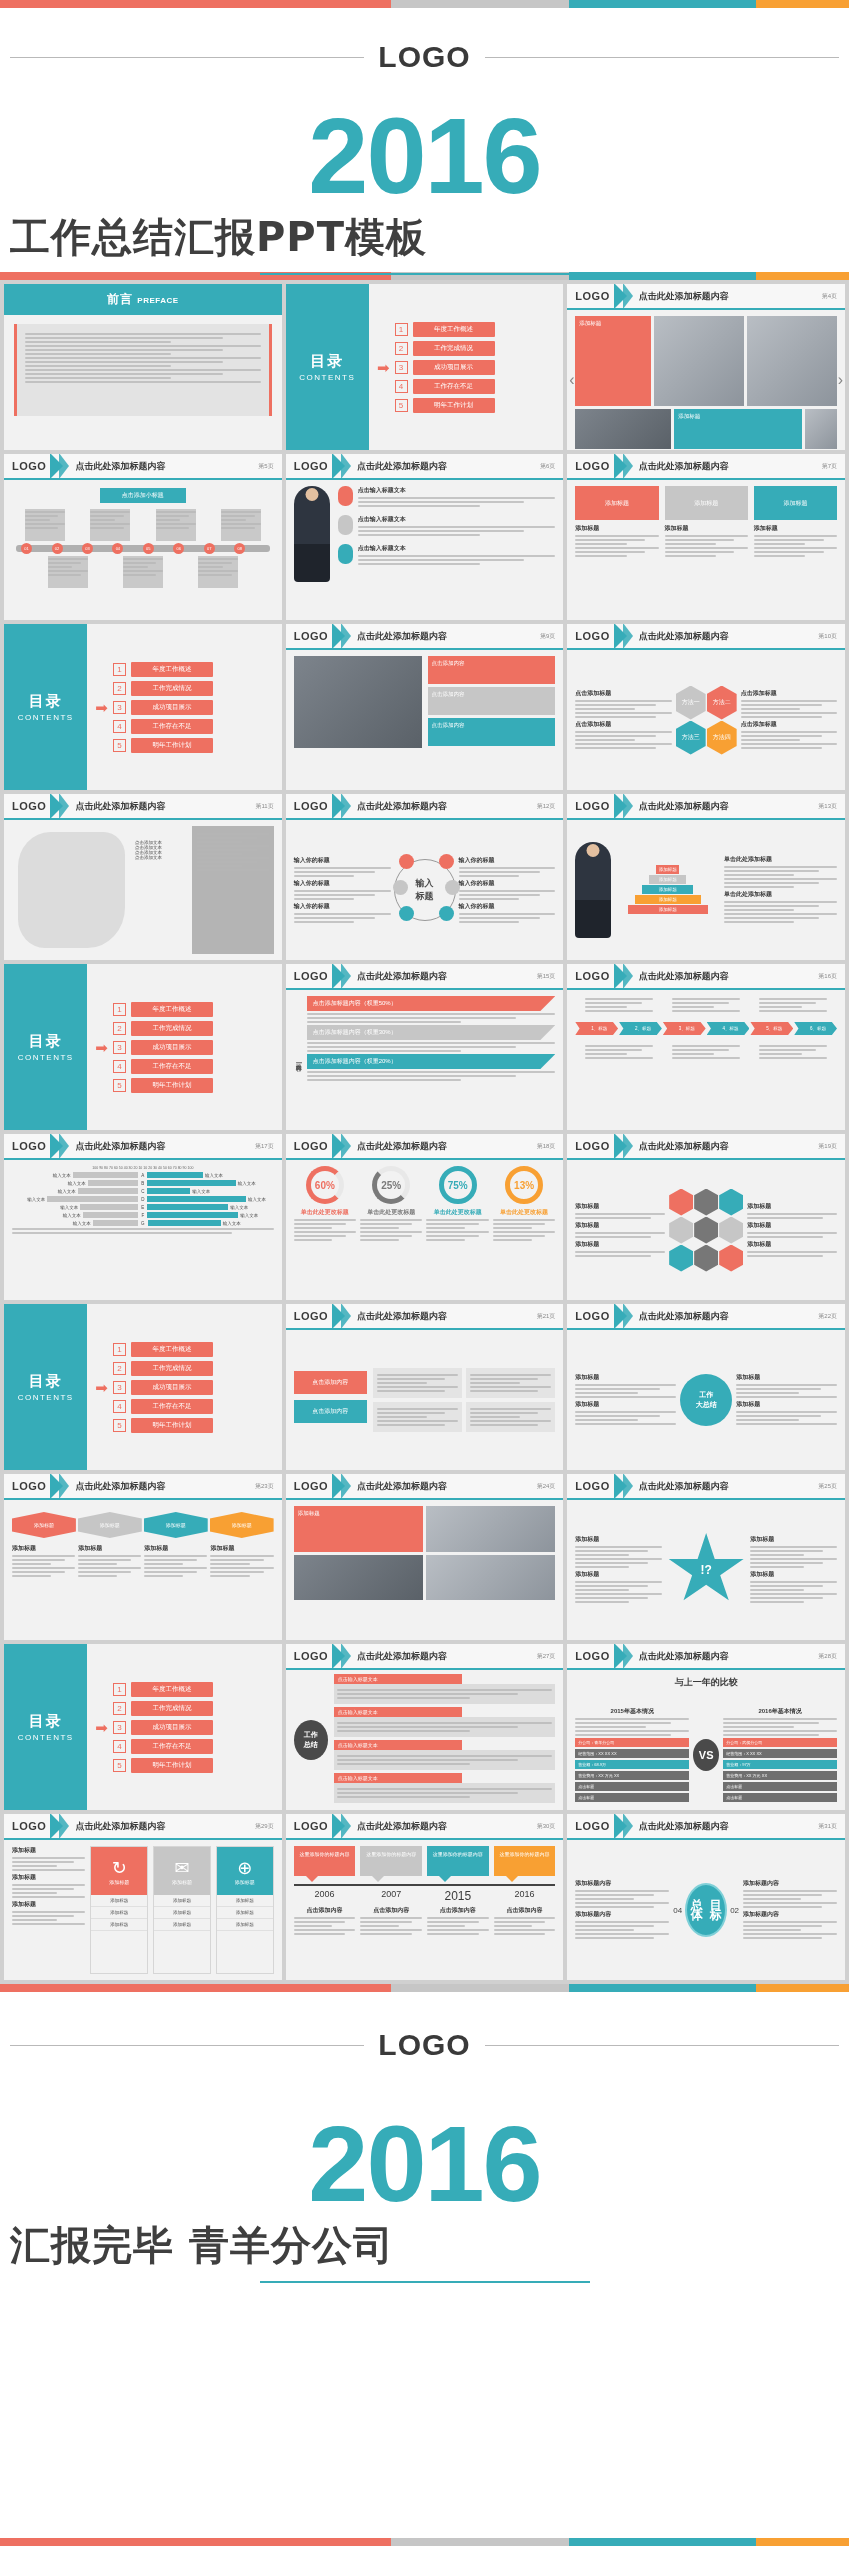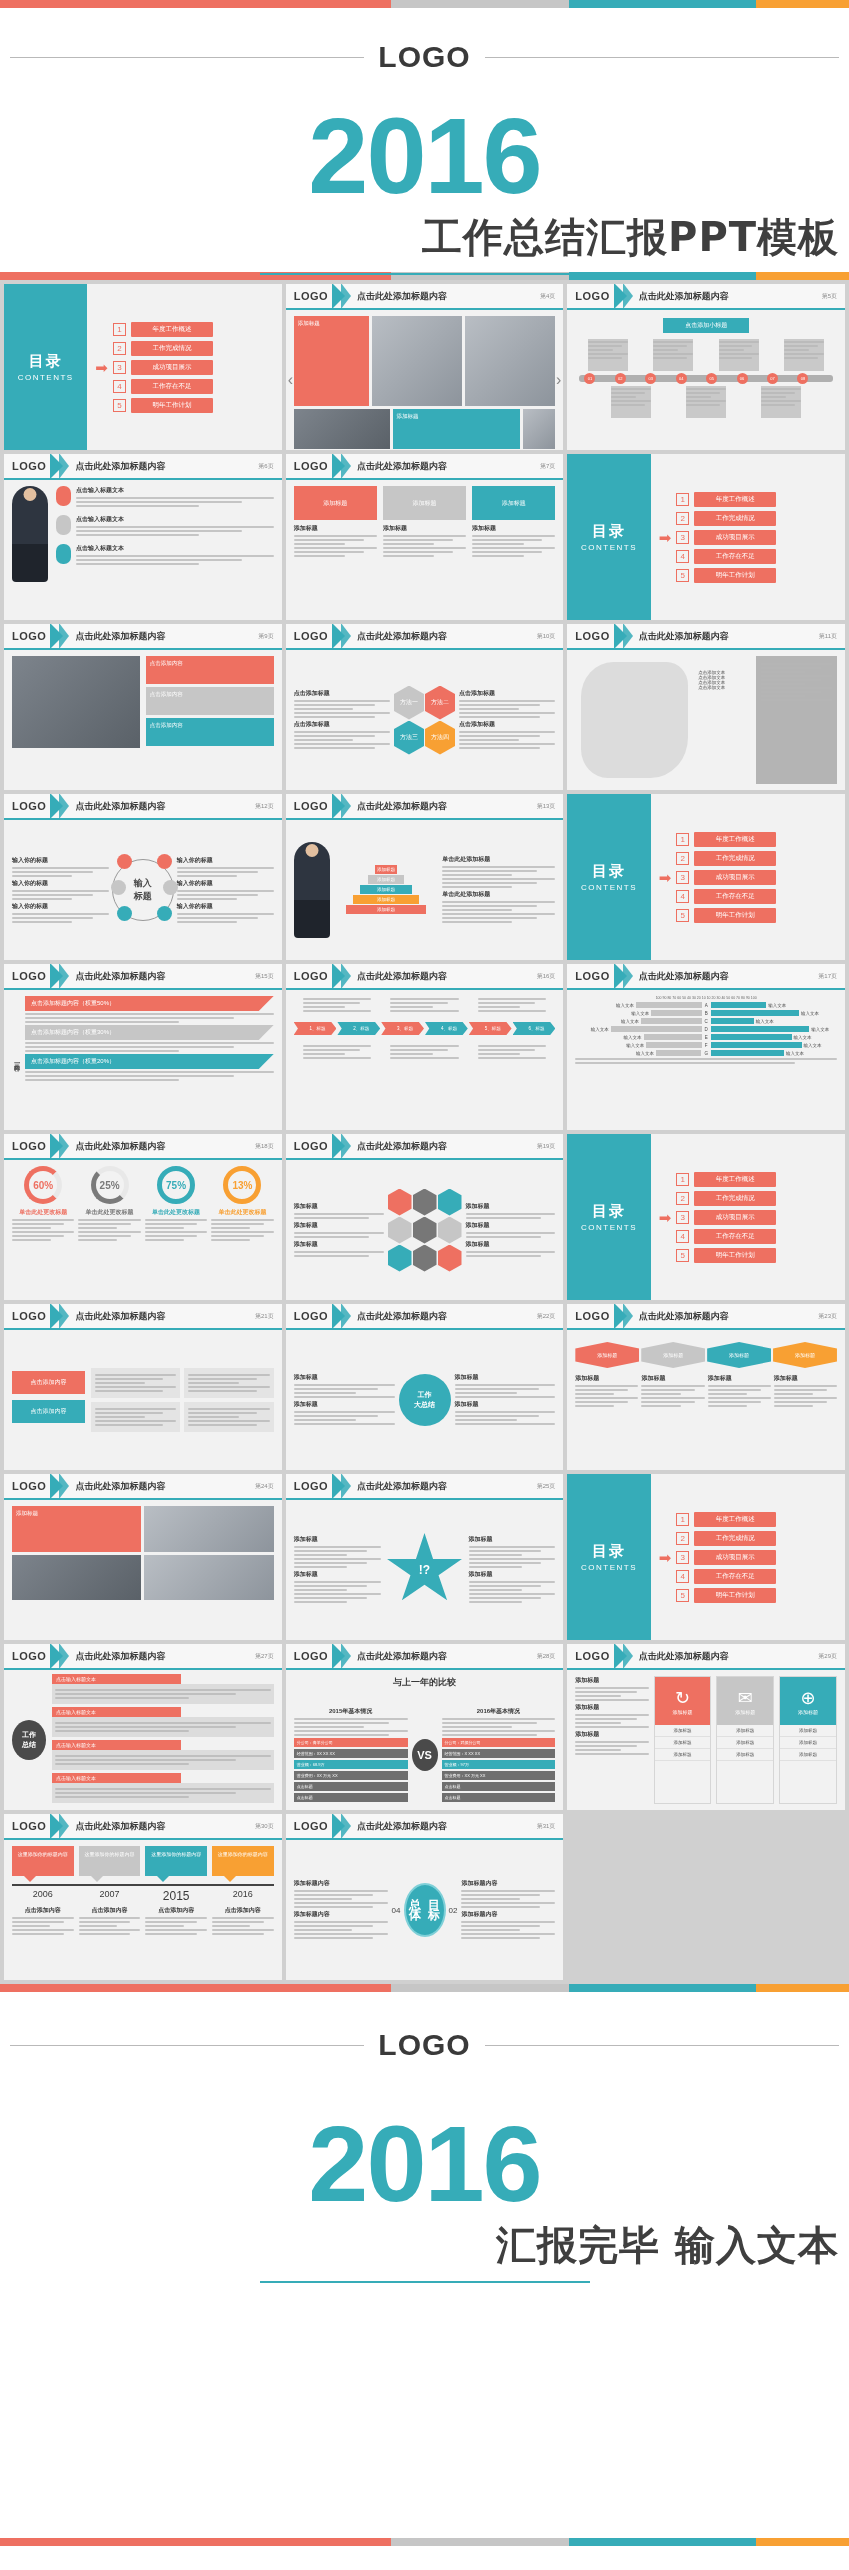--- a/index.html
+++ b/index.html
@@ -33,21 +33,21 @@
     font-size:30px; font-weight:bold; letter-spacing:1px;
     color:#3a3a3a; font-family:"Liberation Sans",sans-serif;
   }
   .big-year {
     font-size:108px; font-weight:bold; color:#36acb8;
     letter-spacing:-2px; line-height:1; text-align:center;
     font-family:"Liberation Sans",sans-serif;
   }
   .cover-title {
     font-size:40px; font-weight:bold; color:#3f3f3f;
-    letter-spacing:1px; text-align:right;
+    letter-spacing:1px; text-align:left;
     font-family:"DejaVu Sans",sans-serif;
   }
   .cover-rule { height:2px; background:#36acb8; width:330px; margin:8px auto 0; }
   .cover-meta {
     text-align:center; font-size:13px; color:#4a4a4a; margin-top:14px;
     font-family:"DejaVu Sans",sans-serif;
   }
   .cover-meta span { margin:0 10px; }
 
   
@@ -229,20 +229,38 @@
 
 <div class="grid-wrap">
   <div class="colorbar">
     <div class="seg red"></div>
     <div class="seg gray"></div>
     <div class="seg teal"></div>
     <div class="seg orange"></div>
   </div>
 
   <div class="grid" id="grid">
+      <div class="thumb">
+        <div class="pref-band"><span>前言</span> <small>PREFACE</small></div>
+        <div class="pref-box">
+          <div class="ln lg"></div>
+          <div class="ln md"></div>
+          <div class="ln sh"></div>
+          <div class="ln lg"></div>
+          <div class="ln md"></div>
+          <div class="ln sh"></div>
+          <div class="ln lg"></div>
+          <div class="ln md"></div>
+          <div class="ln sh"></div>
+          <div class="ln lg"></div>
+          <div class="ln md"></div>
+          <div class="ln sh"></div>
+          <div class="ln lg"></div>
+        </div>
+      </div>
       <div class="thumb">
         <div class="toc">
           <div class="toc-left">
             <div class="cn">目录</div>
             <div class="en">CONTENTS</div>
           </div>
           <div class="toc-right">
             <div class="toc-cursor" style="visibility: visible;">➡</div>
             <div class="toc-list">
               <div class="toc-item">
@@ -1558,21 +1576,21 @@
 </div>
 
 <div class="cover" style="height:420px;padding-top:4px;">
   <div class="cover-inner">
     <div class="logo-row">
       <div class="rule"></div>
       <div class="logo-text">LOGO</div>
       <div class="rule"></div>
     </div>
     <div class="big-year" style="margin-top:48px;">2016</div>
-    <div class="cover-title">汇报完毕 输入文本</div>
+    <div class="cover-title">汇报完毕 青羊分公司</div>
     <div class="cover-rule"></div>
   </div>
 </div>
 
 <div class="colorbar" style="position:absolute;bottom:24px;left:0;">
   <div class="seg red"></div>
   <div class="seg gray"></div>
   <div class="seg teal"></div>
   <div class="seg orange"></div>
 </div>

